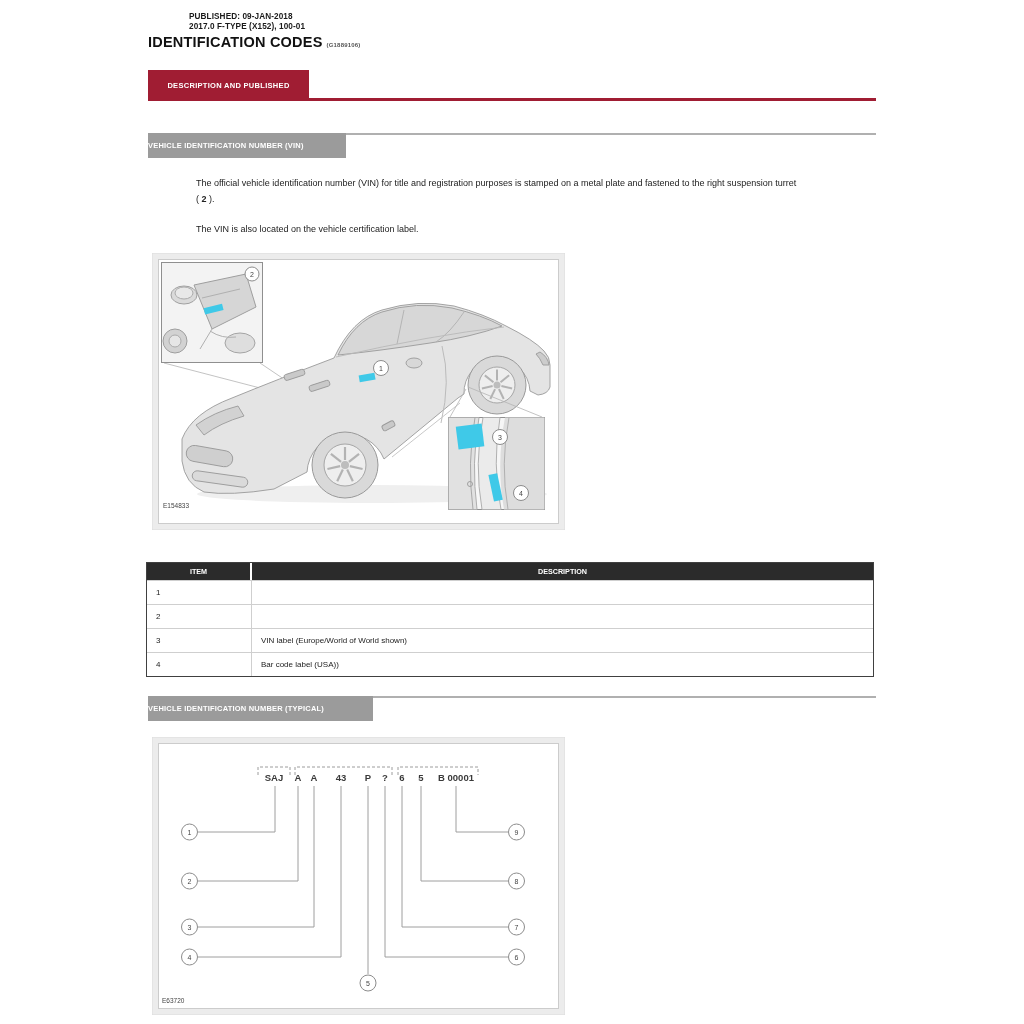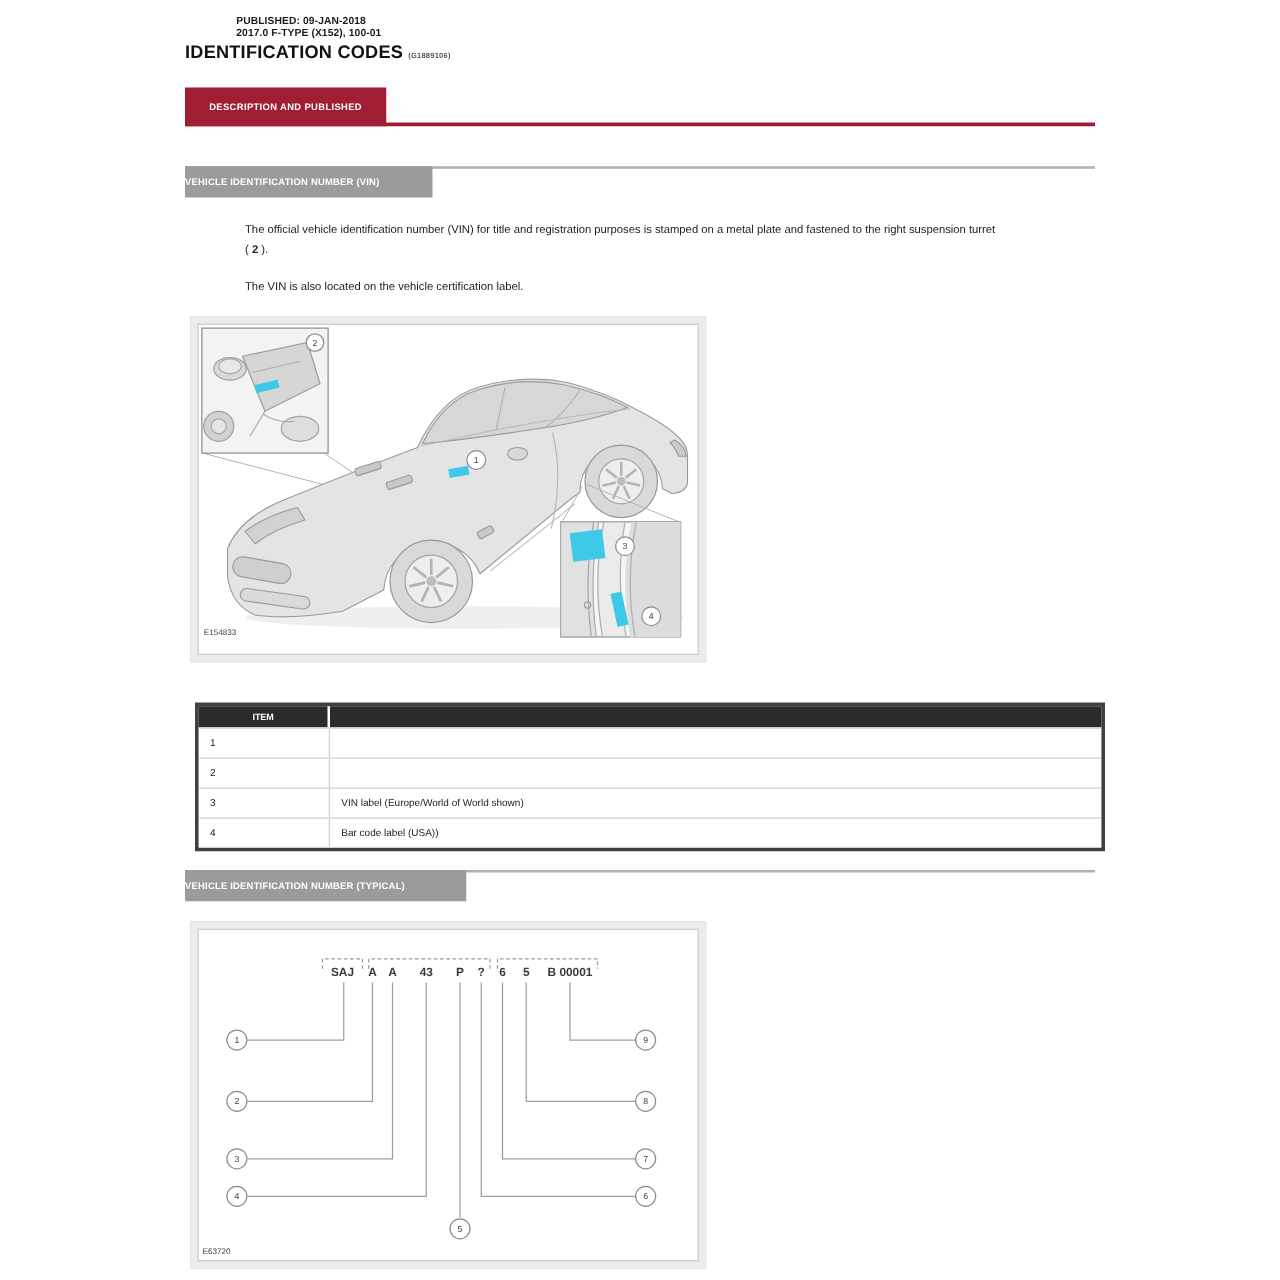--- a/index.html
+++ b/index.html
@@ -15,21 +15,21 @@
   .gray-rule{position:absolute;left:148px;width:728px;height:2px;background:#b0b0b0;}
   .rule1{top:133px}.rule2{top:696px}
   .gray-tab{position:absolute;left:148px;height:25px;background:#9b9b9b;color:#fff;font-size:7.5px;
             font-weight:bold;line-height:26px;letter-spacing:.2px;box-sizing:border-box;}
   .tab1{top:133px;width:198px}.tab2{top:696px;width:225px}
   .para{position:absolute;left:148px;width:730px;font-size:9px;color:#222;line-height:16px;margin-left:48px;}
   .p1{top:175px}.p2{top:221px}
   .bold{font-weight:bold;}
   .figure{position:absolute;left:152px;}
   .fig1{top:253px}.fig2{top:737px}
-  .vin-table{position:absolute;left:156px;top:562px;width:728px;border:3px solid #404040;box-sizing:border-box;}
+  .vin-table{position:absolute;left:146px;top:562px;width:728px;border:1px solid #404040;box-sizing:border-box;}
   .vt-head{display:flex;background:#2b2b2b;height:17px;}
   .vt-head .th{color:#fff;font-size:7.2px;font-weight:bold;text-align:center;line-height:17px;}
   .th.item{width:105px;border-right:2px solid #fff;box-sizing:border-box;}
   .th.desc{flex:1;}
   .vt-row{display:flex;height:23px;border-top:1px solid #cfcfcf;background:#fff;}
   .vt-row .td{font-size:8px;color:#222;line-height:23px;}
   .td.item{width:105px;padding-left:9px;border-right:1px solid #cfcfcf;box-sizing:border-box;}
   .td.desc{flex:1;padding-left:9px;}
   svg text{font-family:"Liberation Sans","DejaVu Sans",sans-serif;}
   .vin{font-size:9.5px;font-weight:bold;fill:#3a3a3a;text-anchor:middle;}
@@ -162,20 +162,21 @@
         <text class="co" x="229" y="117.5">1</text>
       </g>
 
       <text class="figlabel" x="11" y="255">E154833</text>
     </svg>
   </div>
 
   <div class="vin-table">
     <div class="vt-head">
       <div class="th item">ITEM</div>
+      <div class="th desc">DESCRIPTION</div>
     </div>
     <div class="vt-row">
       <div class="td item">1</div>
     </div>
     <div class="vt-row">
       <div class="td item">2</div>
     </div>
     <div class="vt-row">
       <div class="td item">3</div>
       <div class="td desc">VIN label (Europe/World of World shown)</div>

